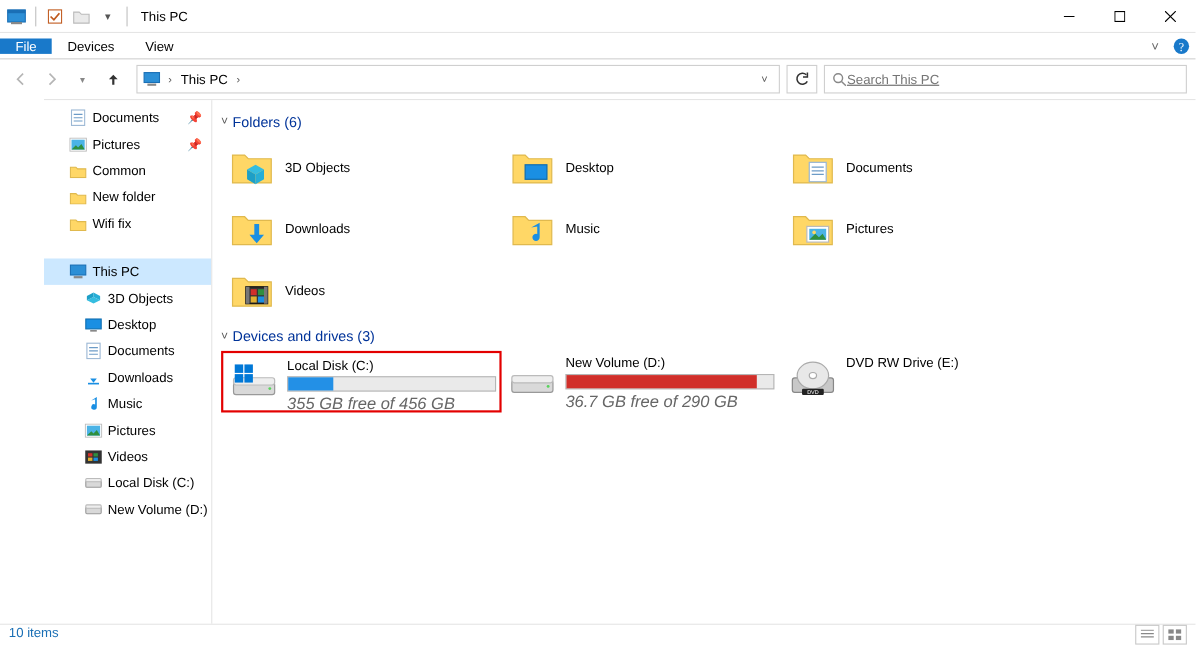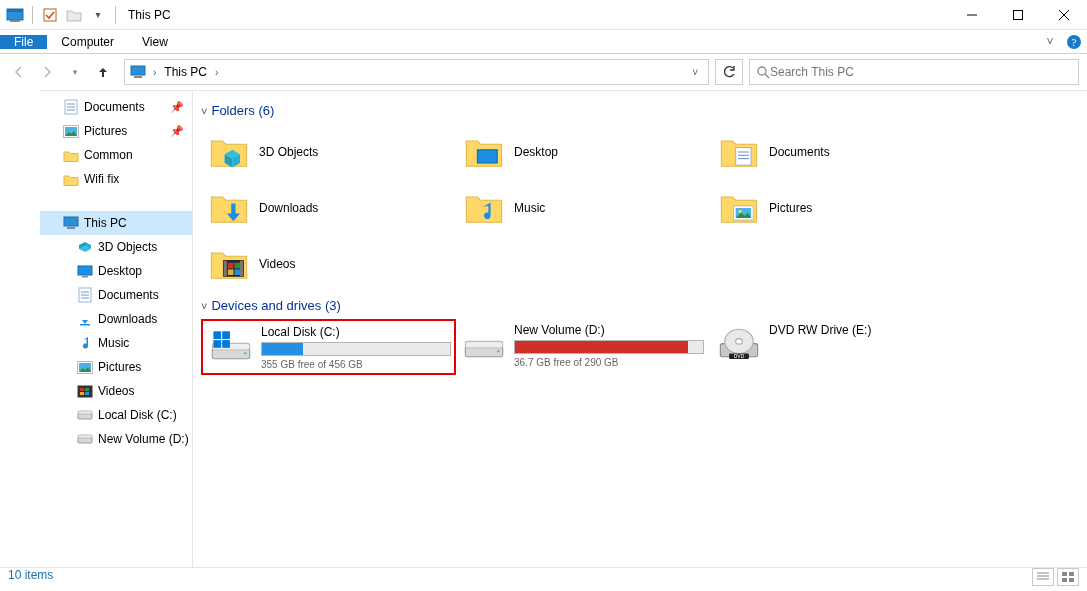--- a/index.html
+++ b/index.html
@@ -23,21 +23,21 @@
   
   .navbar { height: 36px; display:flex; align-items:center; padding: 4px 8px 4px 10px; gap:6px; }
   .nav-arrows { display:flex; align-items:center; gap:10px; padding-right:6px; color:#888;}
   .nav-arrow { width: 18px; height:18px; display:flex; align-items:center; justify-content:center;}
   .nav-arrow.enabled { color:#333; }
   .addrbar { flex: 1; min-width:0; height:26px; border:1px solid #cfcfcf; display:flex; align-items:center; background:#fff; }
   .addrbar .addr-icon { width:22px; display:flex; align-items:center; justify-content:center; margin-left:2px;}
   .addrbar .crumb { padding: 0 4px; }
   .addrbar .chev { color:#555; padding:0 4px; font-size:10px;}
   .refresh { width:28px; height:26px; border:1px solid #cfcfcf; display:flex; align-items:center; justify-content:center; color:#333; }
-  .searchbox { width: 330px; height:26px; border:1px solid #cfcfcf; display:flex; align-items:center; padding:0 6px; color:#666;}
+  .searchbox { width: 330px; height:26px; border:1px solid #cfcfcf; display:flex; align-items:center; padding:0 6px; color:#666;text-decoration:underline;}
   .searchbox input { border:none; outline:none; font-size:12px; flex:1; color:#555; }
   
   .body { flex:1; display:flex; min-height:0; border-top:1px solid #e5e5e5;margin-left:40px; }
   
   .sidebar { width:153px; border-right:1px solid #e5e5e5; overflow-y:auto; position:relative; padding-top:4px;}
   .sidebar::-webkit-scrollbar{width:16px;}
   .tree-item { display:flex; align-items:center; height:24px; padding-left:4px; gap:4px; white-space:nowrap;}
   .tree-item.selected { background:#cce8ff; }
   .tree-item .indent { width:14px; display:inline-block; }
   .tree-item .ticon { width:18px; height:18px; display:flex; align-items:center; justify-content:center;}
@@ -51,21 +51,21 @@
   .folder-item { display:flex; align-items:center; height:56px; gap:8px; padding-left:6px;}
   .folder-icon { width:44px; height:44px; position:relative; }
   .folder-label { font-size:12px; }
   .drive-grid { display:grid; grid-template-columns: repeat(3, 255px); margin-left:4px; gap:6px 0;}
   .drive-item { display:flex; align-items:flex-start; height:56px; gap:8px; padding:4px 6px; }
   .drive-item.highlight { border:2px solid #e30000; }
   .drive-icon { width:44px; height:38px; display:flex; align-items:center; justify-content:center; margin-top:2px;}
   .drive-info { flex:1; display:flex; flex-direction:column; gap:3px;}
   .drive-bar { width:190px; height:14px; border:1px solid #b5b5b5; background:#eaeaea; position:relative;}
   .drive-bar .fill { position:absolute; left:0; top:0; bottom:0; }
-  .drive-sub { font-size:10px; color:#666;}
+  .drive-sub { font-size:15px; color:#666;font-style:italic;}
   
   .statusbar { height:24px; border-top:1px solid #e5e5e5; display:flex; padding:0 8px; color:#1a6fb5; font-size:12px;}
   .statusbar .spacer{flex:1;}
   .view-btn { width:22px; height:18px; border:1px solid #c8c8c8; margin-left:3px; display:flex; align-items:center; justify-content:center; color:#555; font-size:11px;}
   
   svg { display:block; }
 </style>
 </head>
 <body>
 
@@ -110,21 +110,21 @@
         <svg width="10" height="10">
           <line x1="0" y1="0" x2="10" y2="10" stroke="#000"></line>
           <line x1="10" y1="0" x2="0" y2="10" stroke="#000"></line>
         </svg>
       </div>
   </div>
 </div>
 
 <div class="ribbon">
   <div class="tab file">File</div>
-  <div class="tab">Computer</div>
+  <div class="tab">Devices</div>
   <div class="tab">View</div>
   <div class="spacer"></div>
   <div class="expand">˅</div>
   <div class="help">
     <svg width="16" height="16">
         <circle cx="8" cy="8" r="7" fill="#1979ca"></circle>
         <text x="8" y="12" font-size="11" fill="#fff" text-anchor="middle" font-family="Segoe UI">?</text>
       </svg>
   </div>
 </div>
@@ -206,20 +206,29 @@
           <span class="pin">📌</span>
         </div>
         <div class="tree-item">
           <span class="indent"></span>
           <span class="ticon">
             <svg width="16" height="13">
               <path d="M1 3h5l1.5 1.5H15v8H1z" fill="#ffd766" stroke="#e0b94e"></path>
             </svg>
           </span>
           <span>Common</span>
+        </div>
+        <div class="tree-item">
+          <span class="indent"></span>
+          <span class="ticon">
+            <svg width="16" height="13">
+              <path d="M1 3h5l1.5 1.5H15v8H1z" fill="#ffd766" stroke="#e0b94e"></path>
+            </svg>
+          </span>
+          <span>New folder</span>
         </div>
         <div class="tree-item">
           <span class="indent"></span>
           <span class="ticon">
             <svg width="16" height="13">
               <path d="M1 3h5l1.5 1.5H15v8H1z" fill="#ffd766" stroke="#e0b94e"></path>
             </svg>
           </span>
           <span>Wifi fix</span>
         </div>

